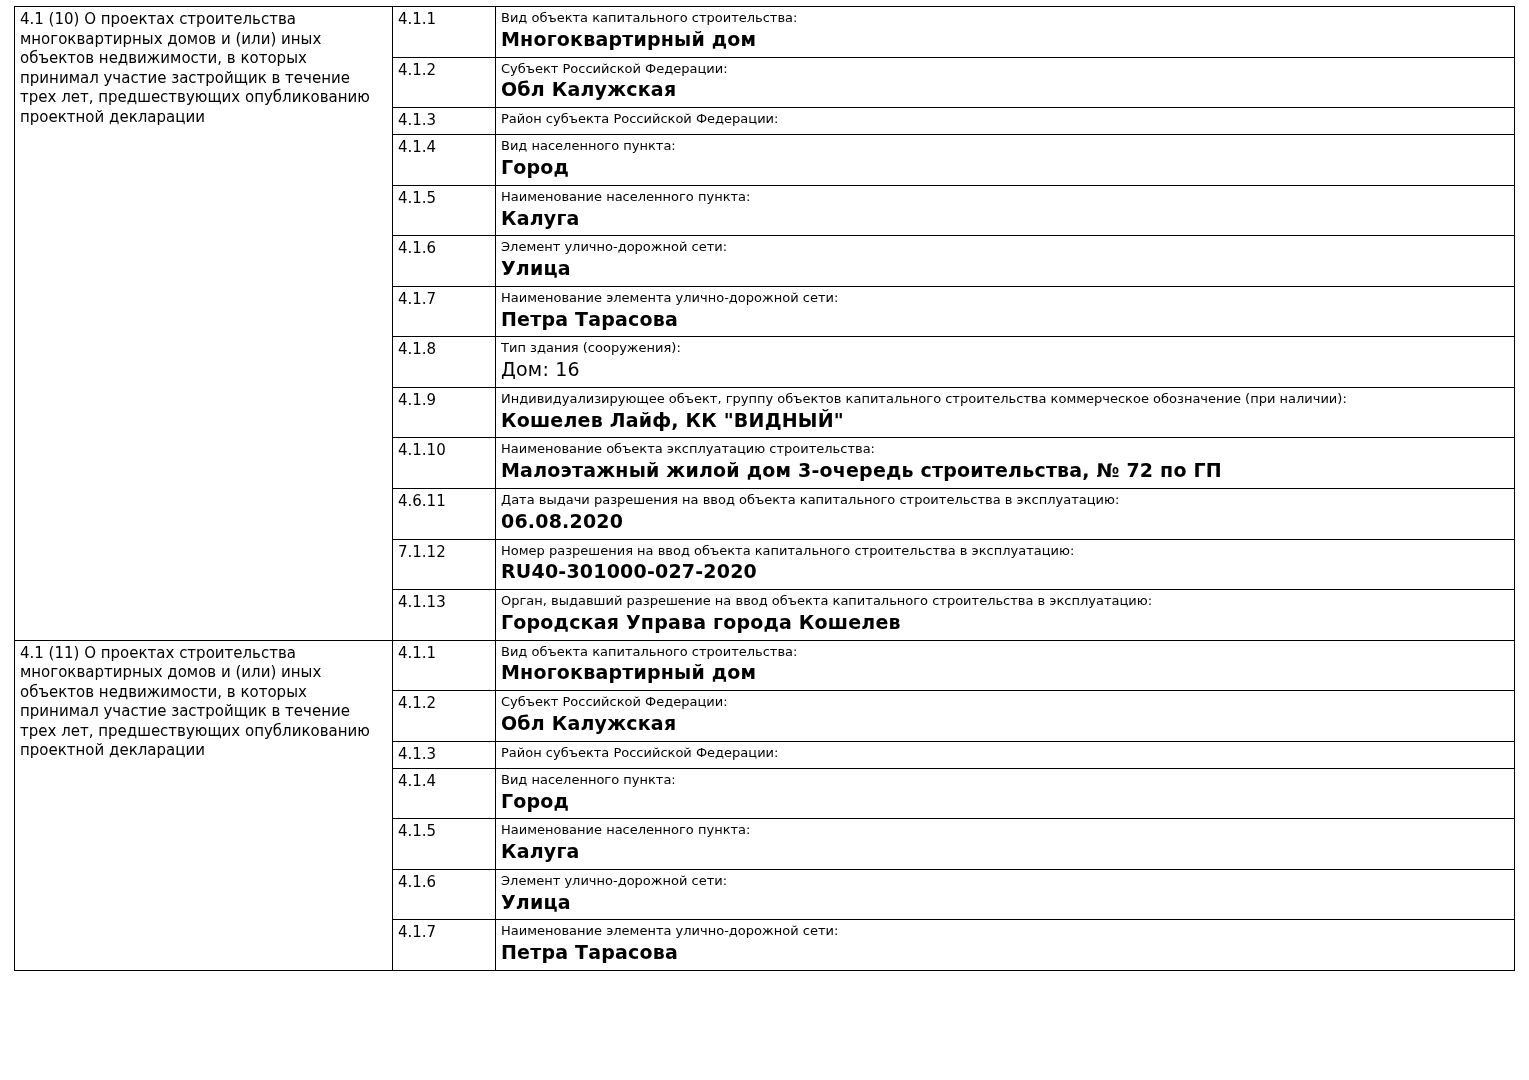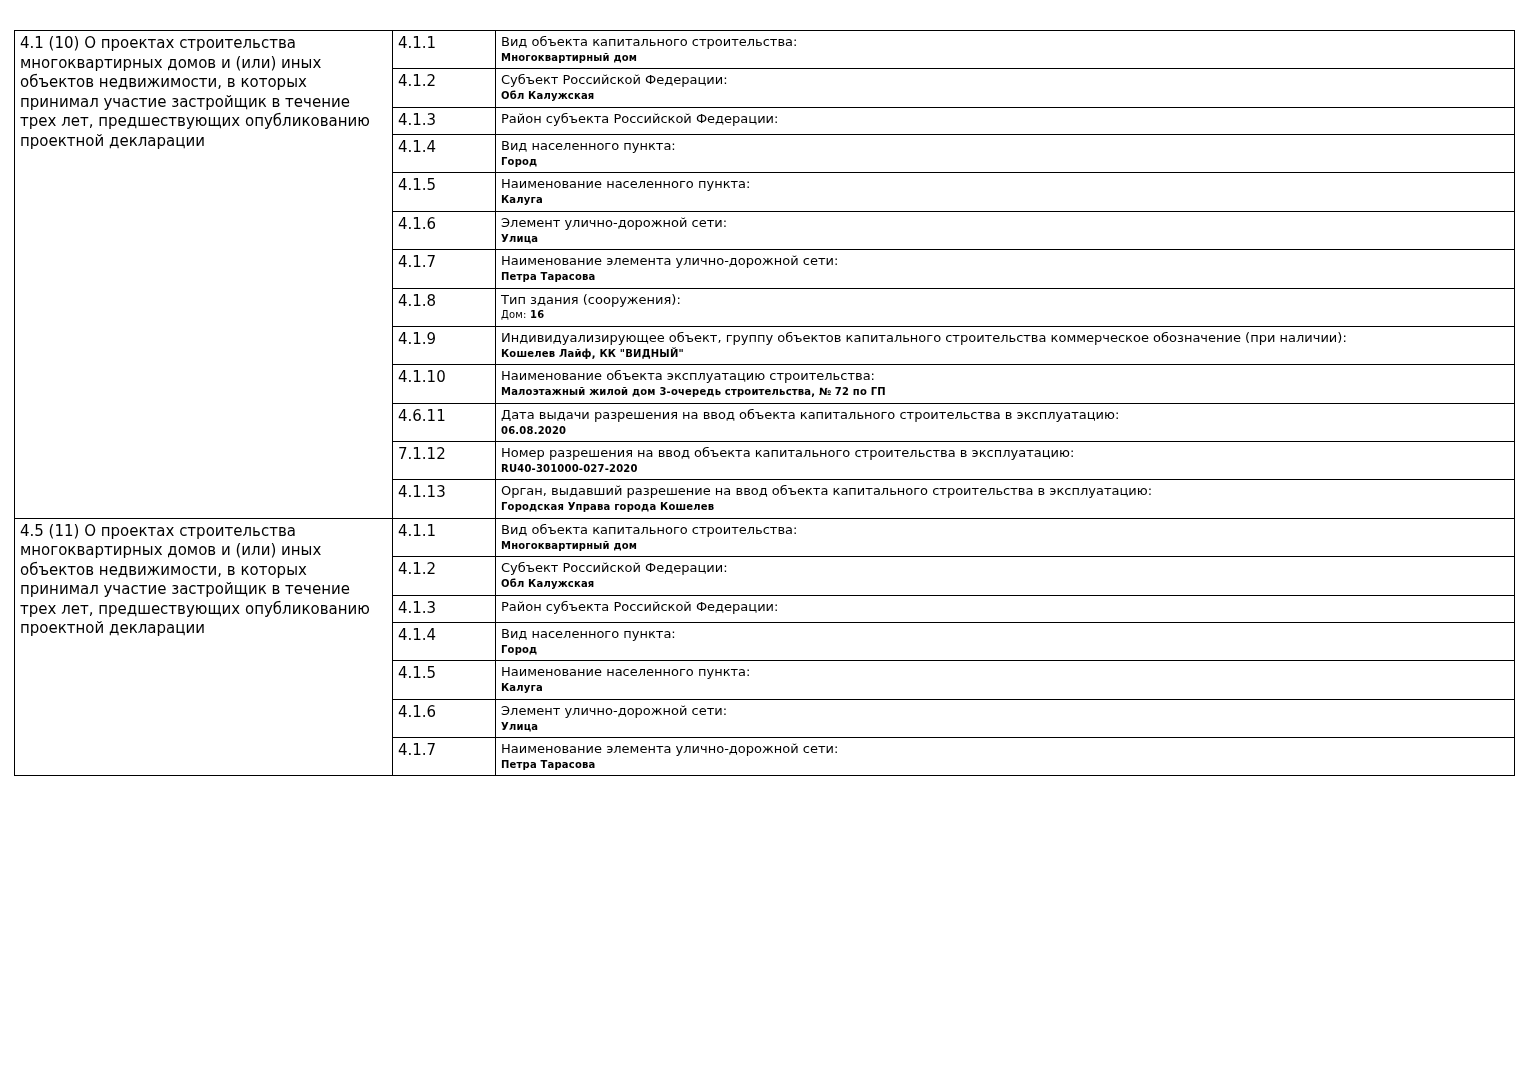--- a/index.html
+++ b/index.html
@@ -15,21 +15,20 @@
   .page {
     width: 1529px;
     box-sizing: border-box;
     padding: 6px 8px 0 14px;
   }
   table.decl {
     border-collapse: collapse;
     table-layout: fixed;
     width: 1500px;
     border: 1px solid #000;
-    margin-top: 24px;
   }
   table.decl td {
     border: 1px solid #000;
     vertical-align: top;
     padding: 3px 5px 4px 5px;
     font-size: 15px;
     line-height: 1.28;
   }
   col.c1 { width: 378px; }
   col.c2 { width: 103px; }
@@ -43,28 +42,28 @@
   .idx {
     font-size: 15px;
     padding-top: 4px;
   }
   .lbl {
     font-size: 13px;
     line-height: 1.3;
   }
   .val {
     font-weight: bold;
-    font-size: 10px;
+    font-size: 19px;
     line-height: 1.35;
     letter-spacing: 0.2px;
   }
   .val.plain {
     font-weight: normal;
   }
-  .val.plain b { font-weight: bold; }
+  .val.plain b { font-weight: normal; }
   td.vmid { vertical-align: middle; }
 </style>
 </head>
 <body>
 
 <div class="page">
   <table class="decl">
     <colgroup>
       <col class="c1">
         <col class="c2">
@@ -159,21 +158,21 @@
         </tr>
         <tr>
           <td class="idx vmid">4.1.13</td>
           <td>
             <div class="lbl">Орган, выдавший разрешение на ввод объекта капитального строительства в эксплуатацию:</div>
             <div class="val">Городская Управа города Кошелев</div>
           </td>
         </tr>
         <tr>
           <td rowspan="7">
-            <div class="sect-title">4.5 (11) О проектах строительства многоквартирных домов и (или) иных объектов недвижимости, в которых принимал участие застройщик в течение трех лет, предшествующих опубликованию проектной декларации</div>
+            <div class="sect-title">4.1 (11) О проектах строительства многоквартирных домов и (или) иных объектов недвижимости, в которых принимал участие застройщик в течение трех лет, предшествующих опубликованию проектной декларации</div>
           </td>
           <td class="idx vmid">4.1.1</td>
           <td>
             <div class="lbl">Вид объекта капитального строительства:</div>
             <div class="val">Многоквартирный дом</div>
           </td>
         </tr>
         <tr>
           <td class="idx vmid">4.1.2</td>
           <td>

